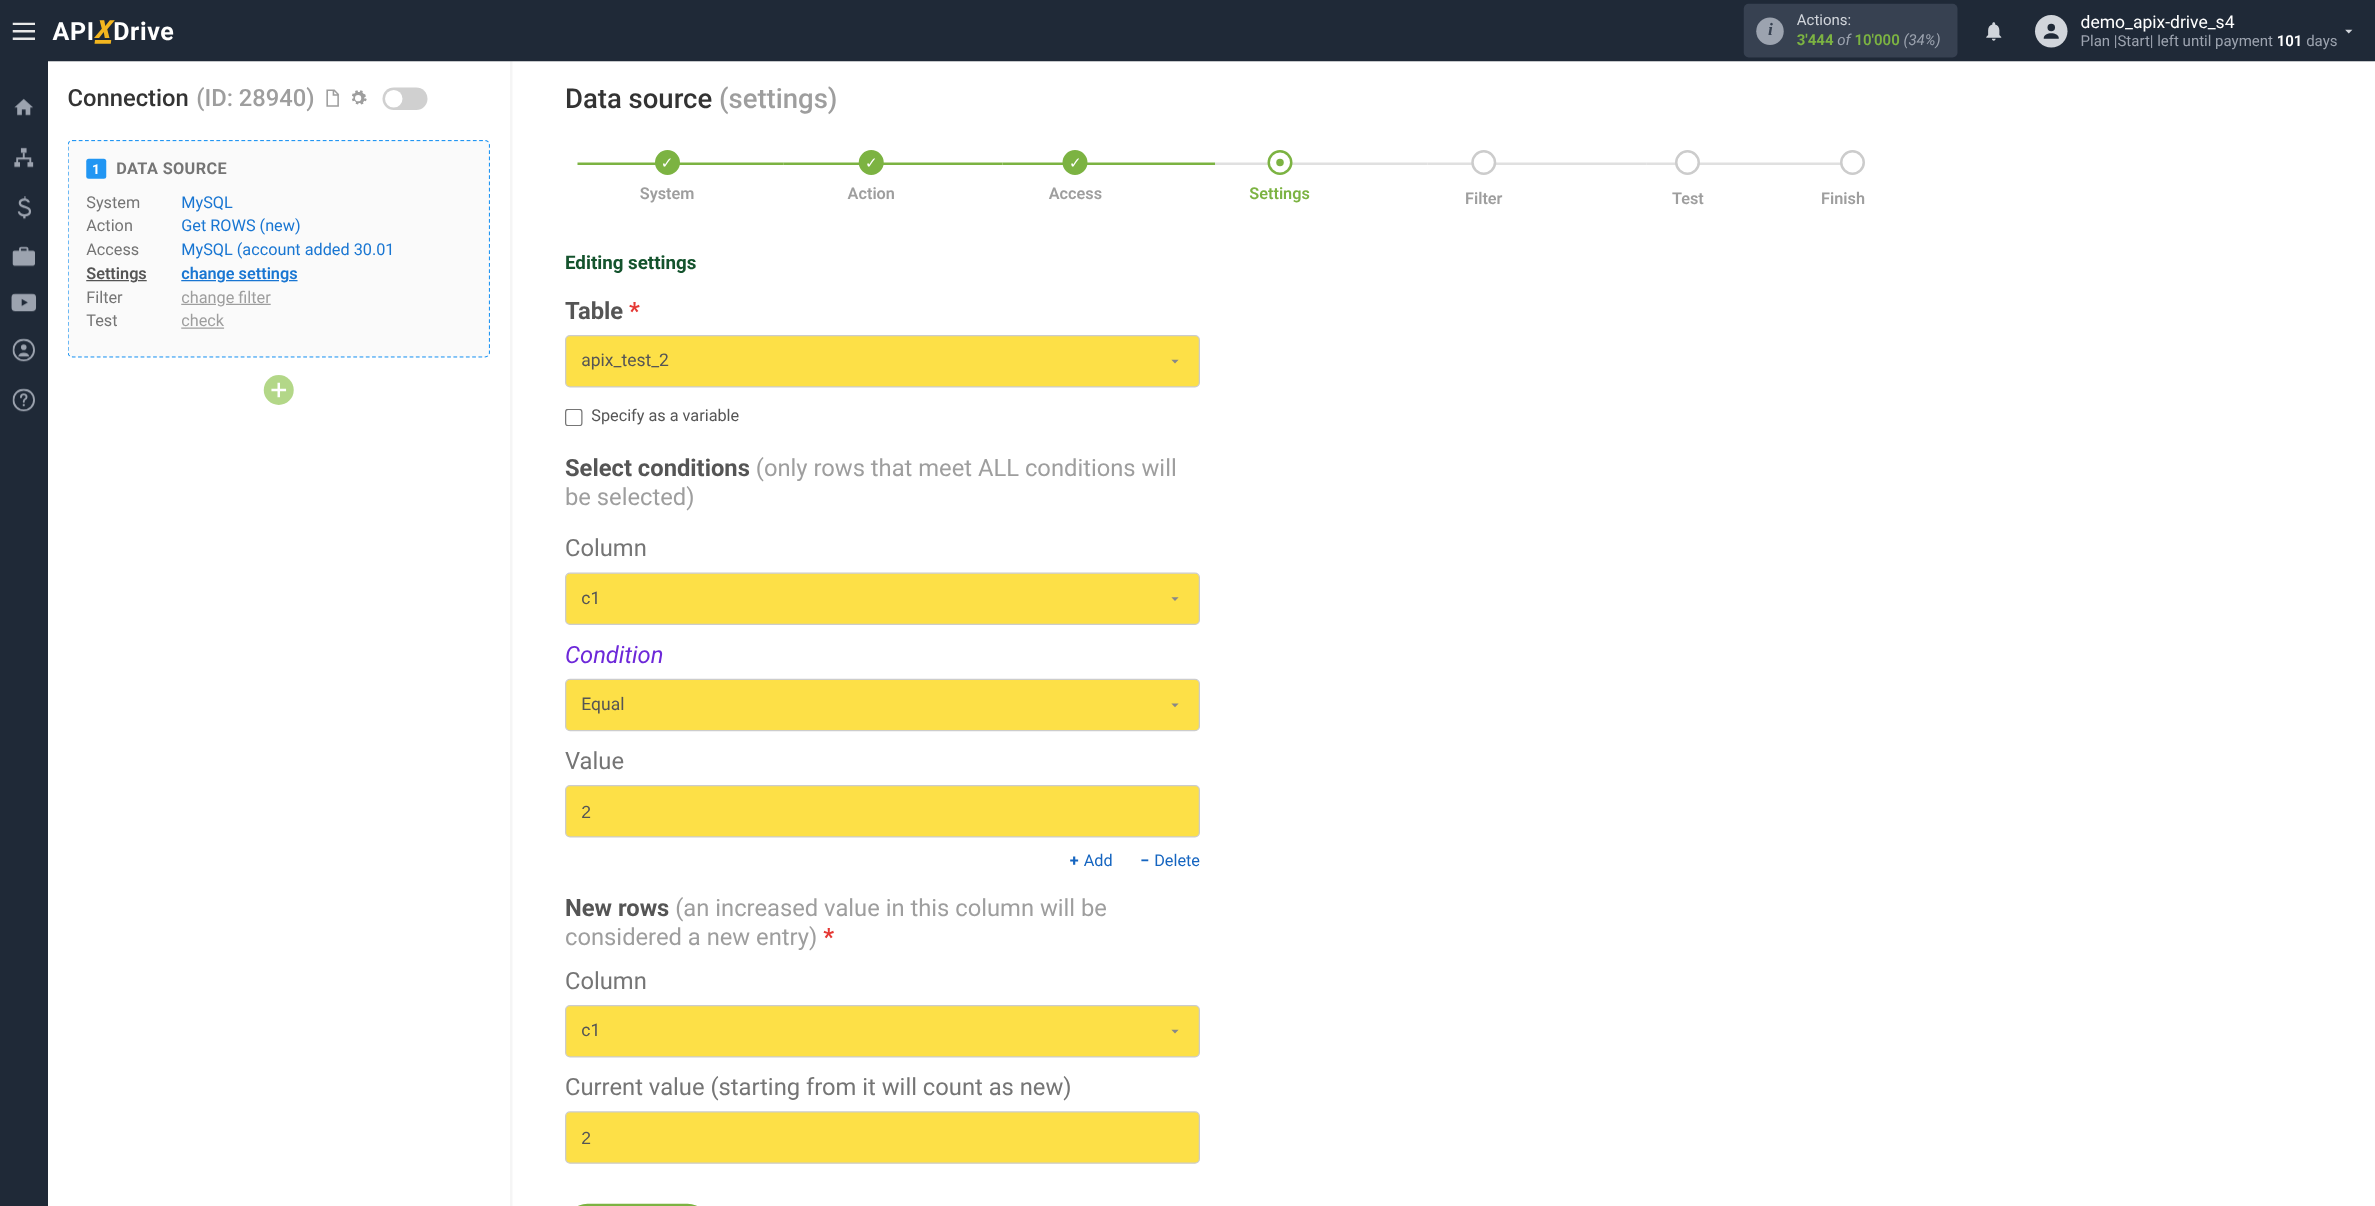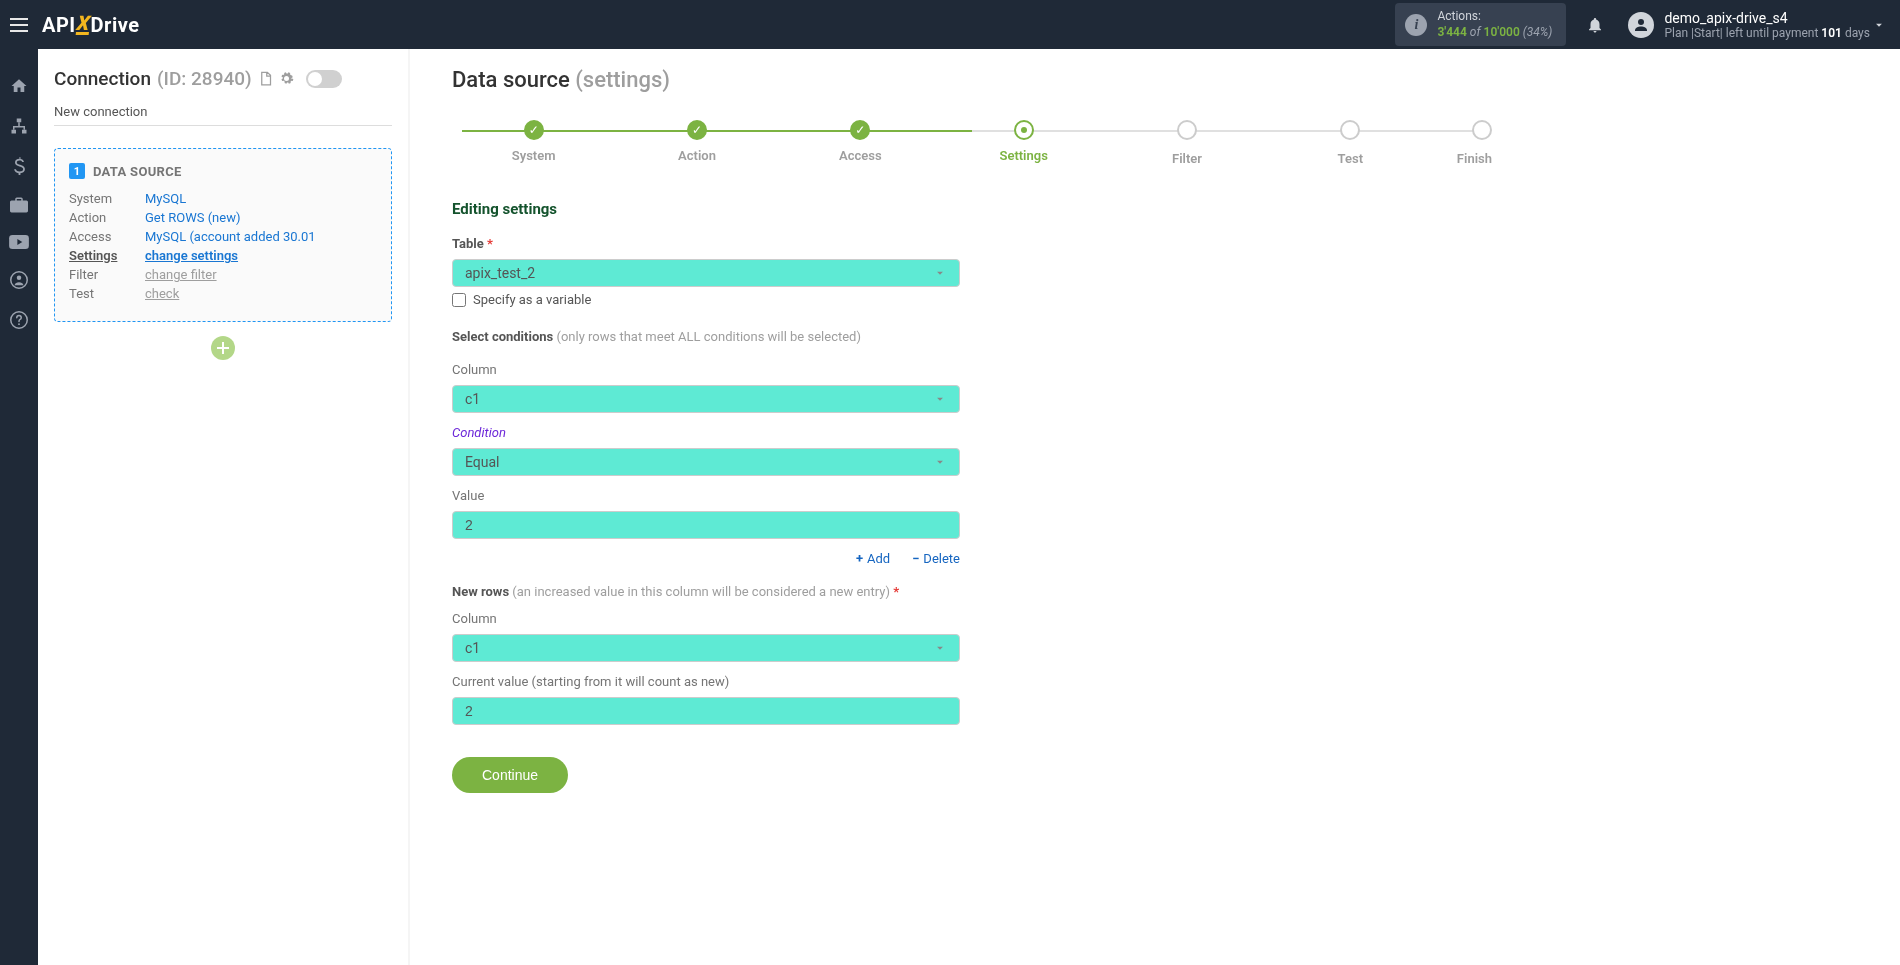--- a/index.html
+++ b/index.html
@@ -71,27 +71,27 @@
 .step.active .circle { border-color: #7cb342; }
 .step.active .circle::after { content: ""; width: 6px; height: 6px; border-radius: 50%; background: #7cb342; }
 .step .slabel { display: block; margin-top: 8px; font-size: 13px; font-weight: 600; color: #9e9e9e; }
 .step.active .slabel { color: #7cb342; }
 .step-line { position: absolute; top: 10px; height: 2px; background: #e0e0e0; z-index: 1; }
 .step-line.done { background: #7cb342; }
 .check { color: #fff; font-size: 12px; }
 
 .section-title { font-size: 15px; font-weight: 700; color: #14532d; margin-top: 34px; }
 .form { width: 508px; margin-top: 18px; }
-.flabel { font-size: 13px; font-weight: 700; color: #555; margin-bottom: 8px; display: block; }
+.flabel { font-size: 19px; font-weight: 700; color: #555; margin-bottom: 8px; display: block; }
 .flabel .req { color: #e53935; }
 .flabel .hint { font-weight: 400; color: #9e9e9e; }
-.select, .input { width: 100%; height: 28px; border: 1px solid #ccc; border-radius: 4px; padding: 0 12px; font-size: 14px; color: #555; background: #5eead4; display: flex; align-items: center; justify-content: space-between; cursor: pointer; }
+.select, .input { width: 100%; height: 42px; border: 1px solid #ccc; border-radius: 4px; padding: 0 12px; font-size: 14px; color: #555; background: #fde047; display: flex; align-items: center; justify-content: space-between; cursor: pointer; }
 .input { cursor: text; }
 .select .chev { color: #888; }
-.checkbox-row { display: flex; align-items: center; gap: 7px; margin-top: 5px; font-size: 13px; color: #555; }
+.checkbox-row { display: flex; align-items: center; gap: 7px; margin-top: 16px; font-size: 13px; color: #555; }
 .checkbox-row input { width: 14px; height: 14px; cursor: pointer; }
 .fgroup { margin-bottom: 18px; }
 .fgroup.tight { margin-bottom: 12px; }
 .actions-row { display: flex; justify-content: flex-end; gap: 22px; font-size: 13px; margin-top: -6px; margin-bottom: 18px; }
 .actions-row a { color: #1565c0; text-decoration: none; cursor: pointer; display: flex; align-items: center; gap: 4px; }
 .btn-continue { background: #7cb342; color: #fff; border: none; border-radius: 18px; padding: 10px 30px; font-size: 14px; font-weight: 500; cursor: pointer; margin-top: 14px; }
 
 svg { display: block; }
 .inline-input { border: none; outline: none; width: 100%; font-size: 14px; color: #555; background: transparent; }
 </style>
@@ -204,21 +204,20 @@
             <path d="M6 2h9l5 5v15H6V2zm8 1v5h5" fill="none" stroke="currentColor" stroke-width="2"></path>
           </svg>
         </span>
       <span class="hicon">
           <svg width="15" height="15" viewBox="0 0 24 24" fill="currentColor">
             <path d="M12 8a4 4 0 100 8 4 4 0 000-8zm9 4l2 1-1 3-2-.5c-.5.7-1 1.3-1.7 1.7l.5 2-3 1-1-2h-2l-1 2-3-1 .5-2c-.7-.5-1.3-1-1.7-1.7L5 16l-1-3 2-1v-2L4 9l1-3 2 .5c.5-.7 1-1.3 1.7-1.7L8 3l3-1 1 2h2l1-2 3 1-.5 2c.7.5 1.3 1 1.7 1.7L21 7l1 3-2 1v2z"></path>
           </svg>
         </span>
       <div class="toggle"></div>
     </div>
-    <div class="new-conn">New connection</div>
 
     <div class="ds-box">
       <div class="ds-title">
         <span class="badge">1</span>
         <span>DATA SOURCE</span>
       </div>
       <div class="ds-row">
         <span class="k">System</span>
         <span class="v">MySQL</span>
       </div>

